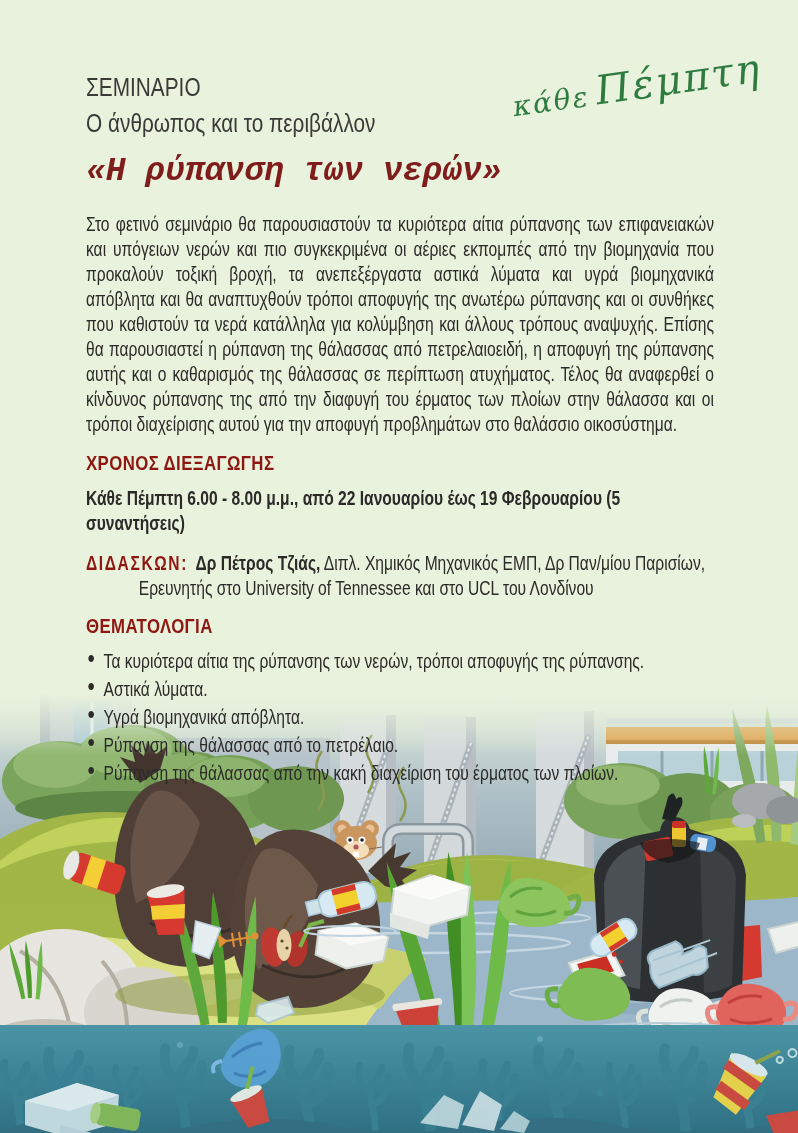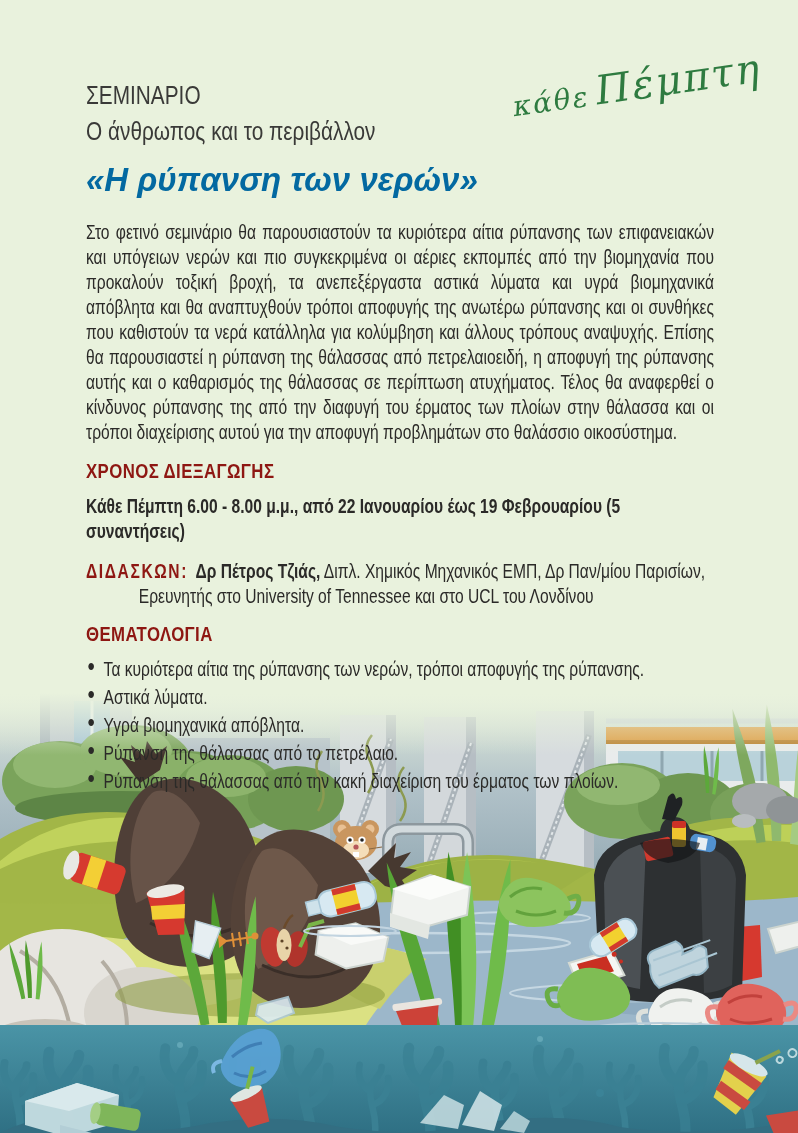--- a/index.html
+++ b/index.html
@@ -3,29 +3,29 @@
 <meta charset="utf-8">
 <style>
   html,body{margin:0;padding:0;}
   body{
     width:798px;height:1133px;overflow:hidden;position:relative;
     background:#e9f2dd;
     font-family:"Liberation Sans","DejaVu Sans",sans-serif;
     color:#2b2a28;
   }
   .page{position:relative;width:798px;height:1133px;}
-  .content{position:absolute;top:80px;left:86px;width:628px;z-index:2;}
+  .content{position:absolute;top:72px;left:86px;width:628px;z-index:2;}
   
   .condensed{width:785px;transform:scaleX(0.8);transform-origin:0 0;}
   .kicker{font-size:26px;color:#3a3a38;margin:0 0 6px;font-weight:400;line-height:30px;}
   .series{font-size:26px;color:#3a3a38;margin:0 0 14px;font-weight:400;line-height:30px;}
   .main-title{
-    font-family:Liberation Sans, sans-serif;
+    font-family:Liberation Mono, monospace;
     font-style:italic;font-weight:700;font-size:33px;line-height:40px;
-    color:#0369a1;margin:0 0 20px;
+    color:#7f1d1d;margin:0 0 20px;
   }
   .script-note{
     position:absolute;top:62px;right:36px;z-index:3;
     font-family:"DejaVu Serif","Liberation Serif",serif;
     font-style:italic;color:#2e7b40;transform:rotate(-8deg);
     letter-spacing:2px;white-space:nowrap;
   }
   .script-note .w1{font-size:28px;}
   .script-note .w2{font-size:40px;}
   .intro{font-size:19.5px;line-height:25px;text-align:justify;margin:0 0 14px;}

